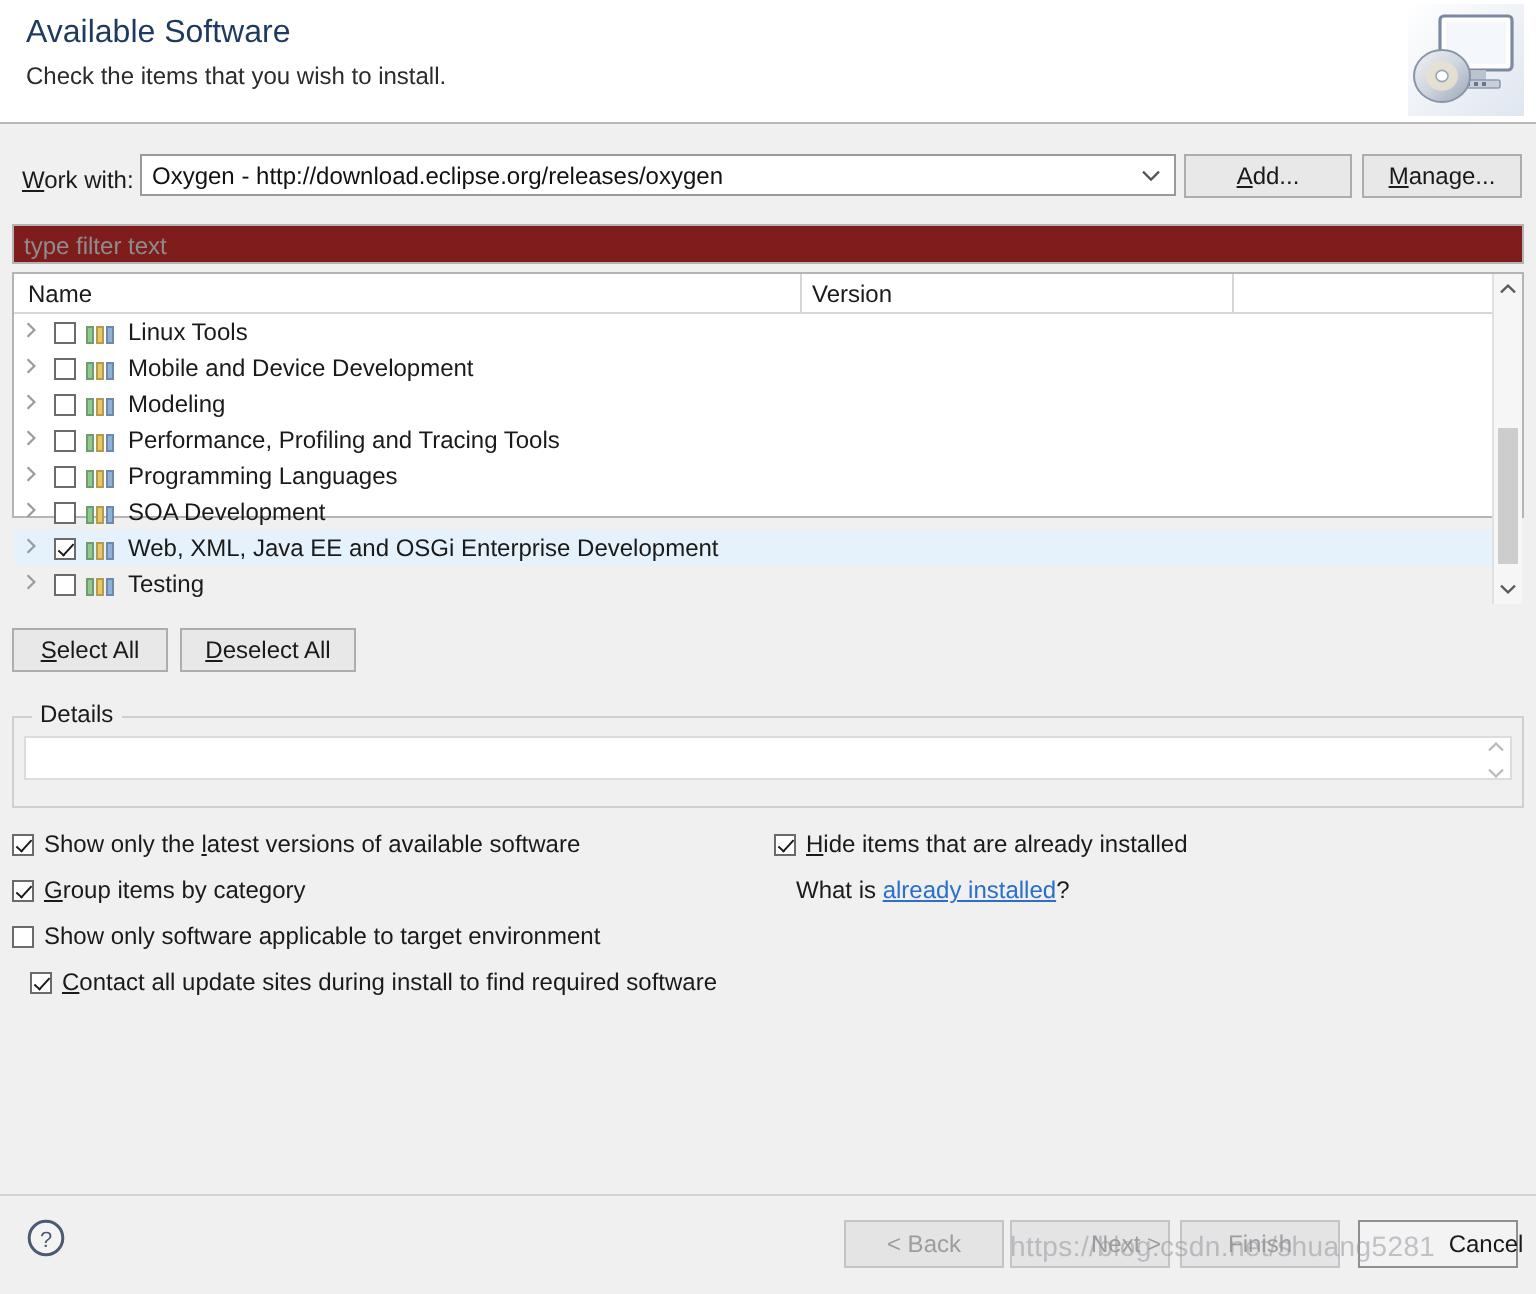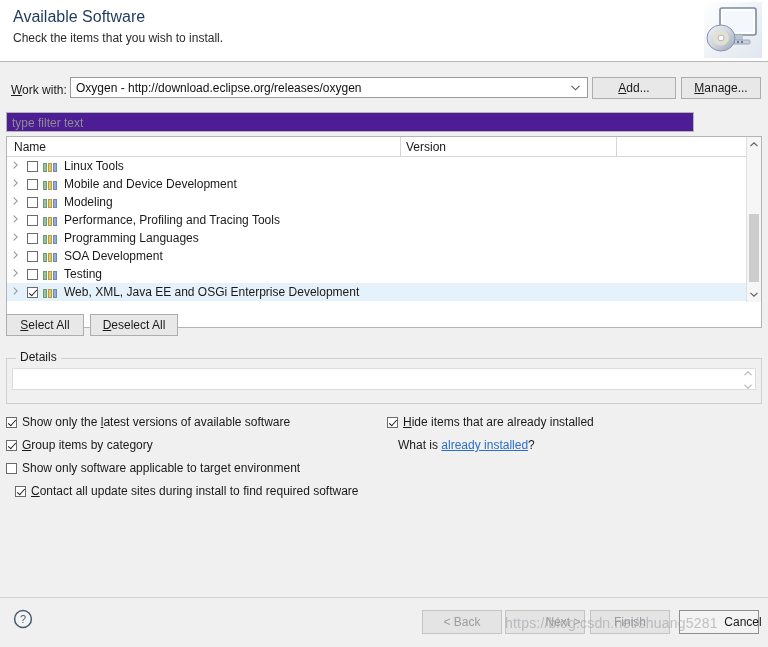--- a/index.html
+++ b/index.html
@@ -96,37 +96,37 @@
   }
   .btn.disabled { color: #9d9d9d; background: #e4e4e4; border-color: #c4c4c4; }
 
   #add-btn { position: absolute; left: 592px; top: 77px; width: 84px; height: 22px; }
   #manage-btn { position: absolute; left: 681px; top: 77px; width: 80px; height: 22px; }
 
   
   .filter {
     position: absolute;
     left: 6px; top: 112px;
-    width: 688px; height: 20px;
-    background: #4c1d95;
+    width: 756px; height: 20px;
+    background: #7f1d1d;
     border: 1px solid #b4b4b4;
     box-sizing: border-box;
   }
   .filter-text {
     position: absolute;
     left: 5px; top: 3px;
     font-size: 12px;
     color: #8d8d8d;
   }
 
   
   .tree {
     position: absolute;
     left: 6px; top: 136px;
-    width: 756px; height: 192px;
+    width: 756px; height: 123px;
     background: #ffffff;
     border: 1px solid #b4b4b4;
     box-sizing: border-box;
   }
   .tree-header {
     position: relative;
     height: 19px;
     border-bottom: 1px solid #d6d6d6;
     background: #ffffff;
   }
@@ -475,43 +475,43 @@
             <path d="M0.8 0.6 L4.2 4 L0.8 7.4" fill="none" stroke="#9a9a9a" stroke-width="1.1"></path>
           </svg></span>
         <span class="cbox"></span>
         <span class="cat-icon">
           <i></i>
           <i></i>
           <i></i>
         </span>
         <span class="trow-label">SOA Development</span>
       </div>
+      <div class="trow selected">
+        <span class="twisty"><svg width="5" height="8" viewBox="0 0 5 8">
+            <path d="M0.8 0.6 L4.2 4 L0.8 7.4" fill="none" stroke="#9a9a9a" stroke-width="1.1"></path>
+          </svg></span>
+        <span class="cbox checked"></span>
+        <span class="cat-icon">
+          <i></i>
+          <i></i>
+          <i></i>
+        </span>
+        <span class="trow-label">Web, XML, Java EE and OSGi Enterprise Development</span>
+      </div>
       <div class="trow">
         <span class="twisty"><svg width="5" height="8" viewBox="0 0 5 8">
             <path d="M0.8 0.6 L4.2 4 L0.8 7.4" fill="none" stroke="#9a9a9a" stroke-width="1.1"></path>
           </svg></span>
         <span class="cbox"></span>
         <span class="cat-icon">
           <i></i>
           <i></i>
           <i></i>
         </span>
         <span class="trow-label">Testing</span>
-      </div>
-      <div class="trow selected">
-        <span class="twisty"><svg width="5" height="8" viewBox="0 0 5 8">
-            <path d="M0.8 0.6 L4.2 4 L0.8 7.4" fill="none" stroke="#9a9a9a" stroke-width="1.1"></path>
-          </svg></span>
-        <span class="cbox checked"></span>
-        <span class="cat-icon">
-          <i></i>
-          <i></i>
-          <i></i>
-        </span>
-        <span class="trow-label">Web, XML, Java EE and OSGi Enterprise Development</span>
       </div>
     </div>
 
   <div class="tscroll">
     <span class="sb-arrow sb-up">
       <svg width="8" height="5" viewBox="0 0 8 5">
           <path d="M0.5 4.2 L4 0.8 L7.5 4.2" fill="none" stroke="#5a5a5a" stroke-width="1.1"></path>
         </svg>
     </span>
     <span class="sb-thumb"></span>

